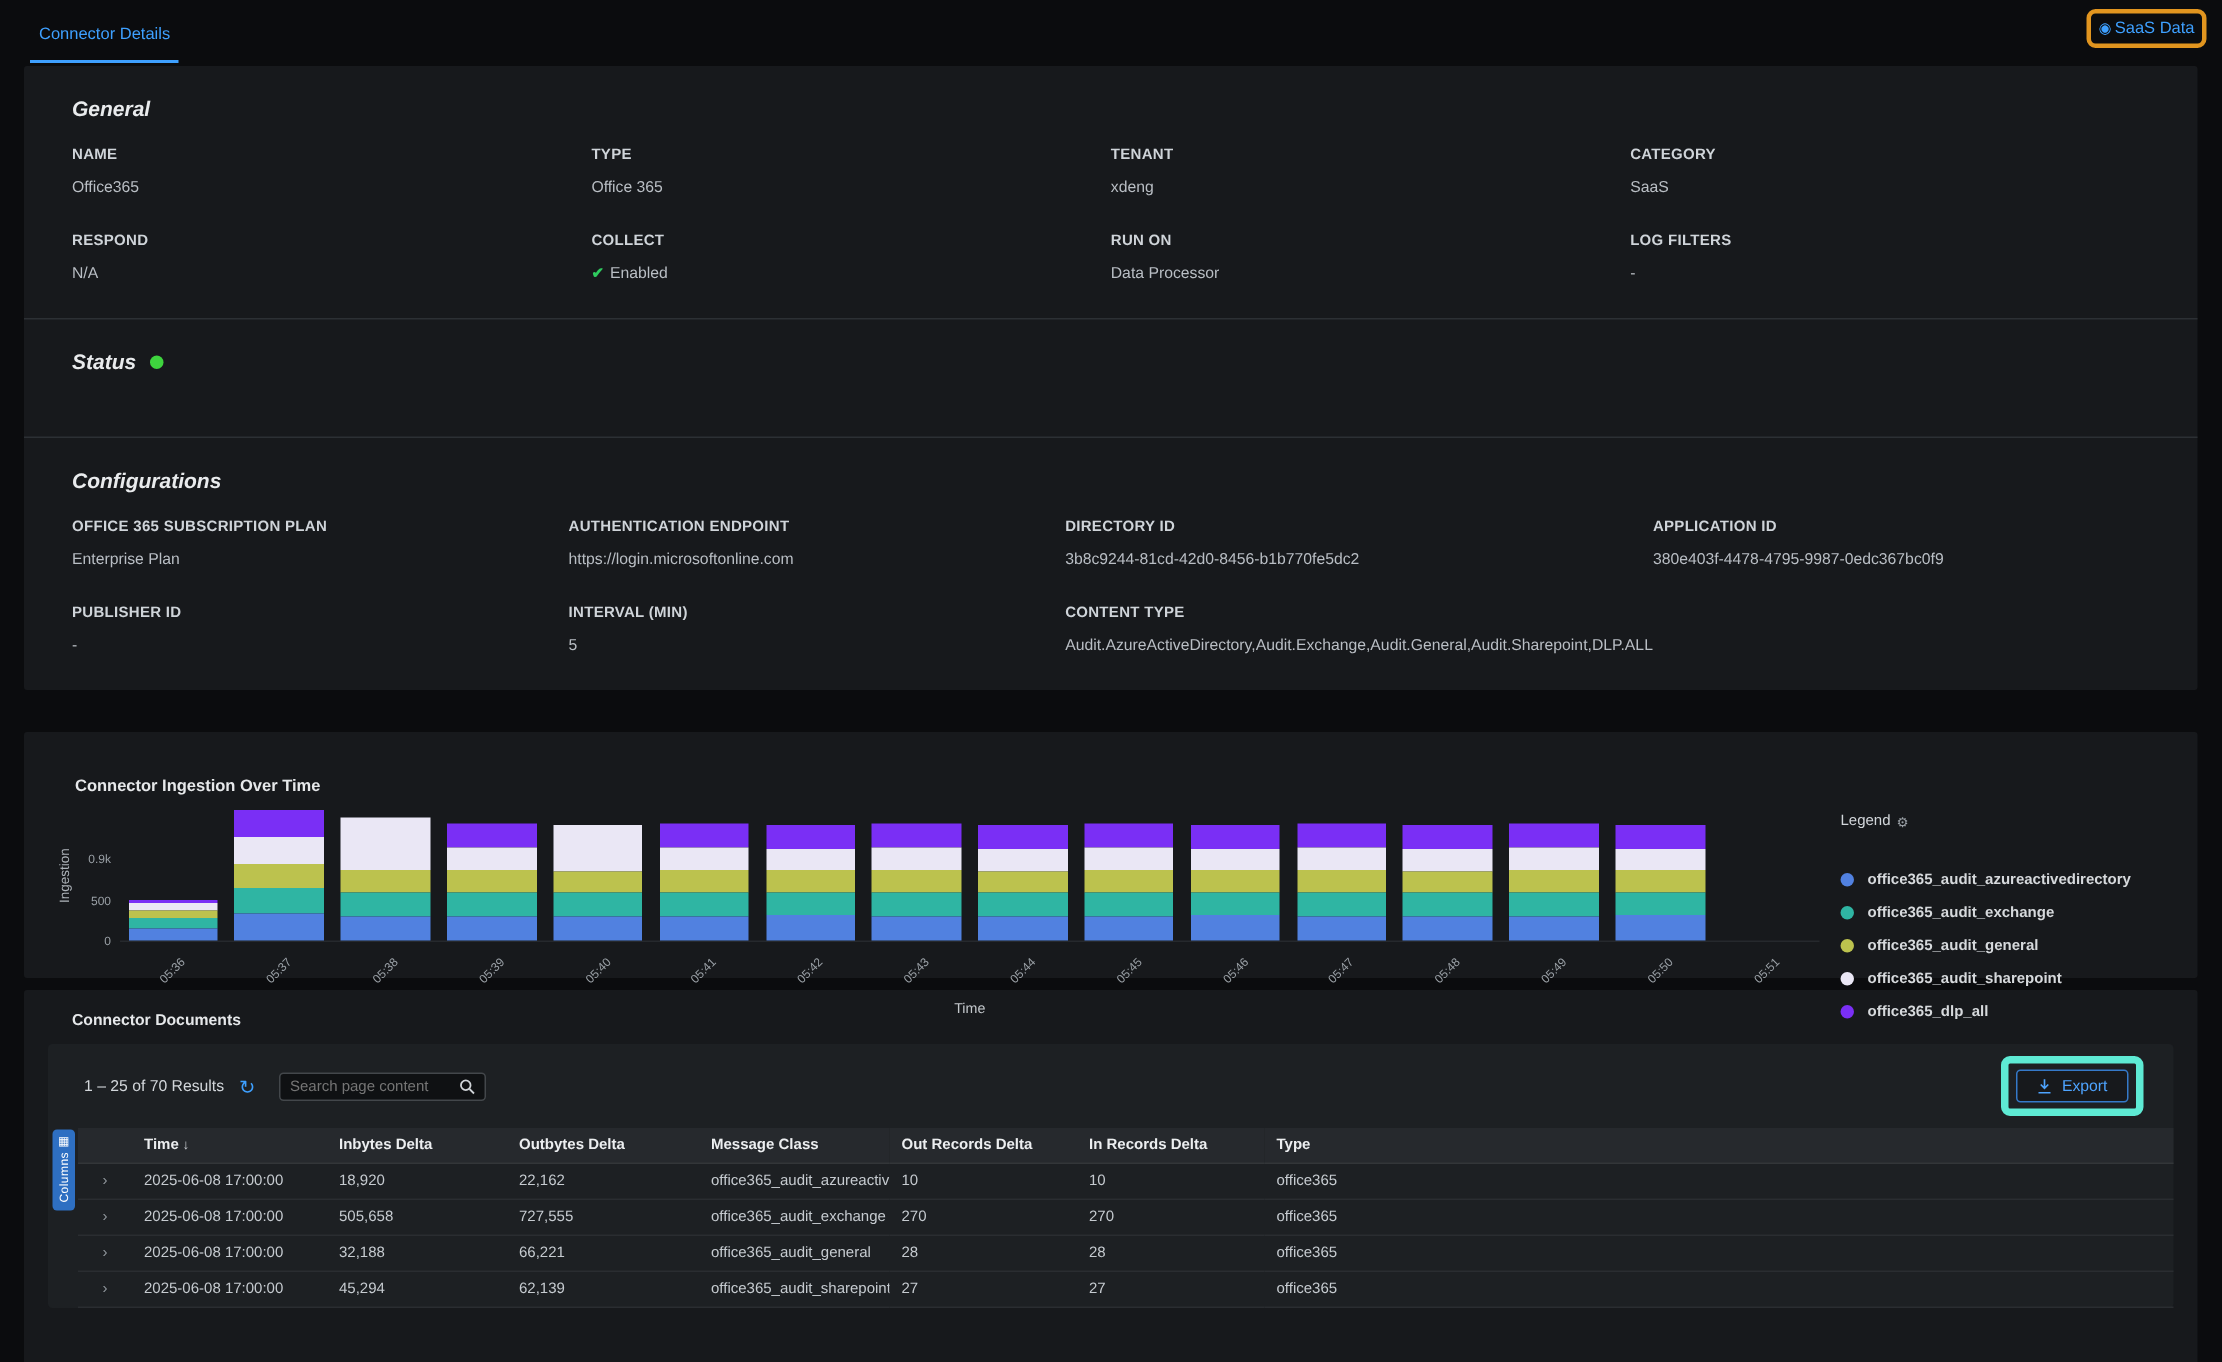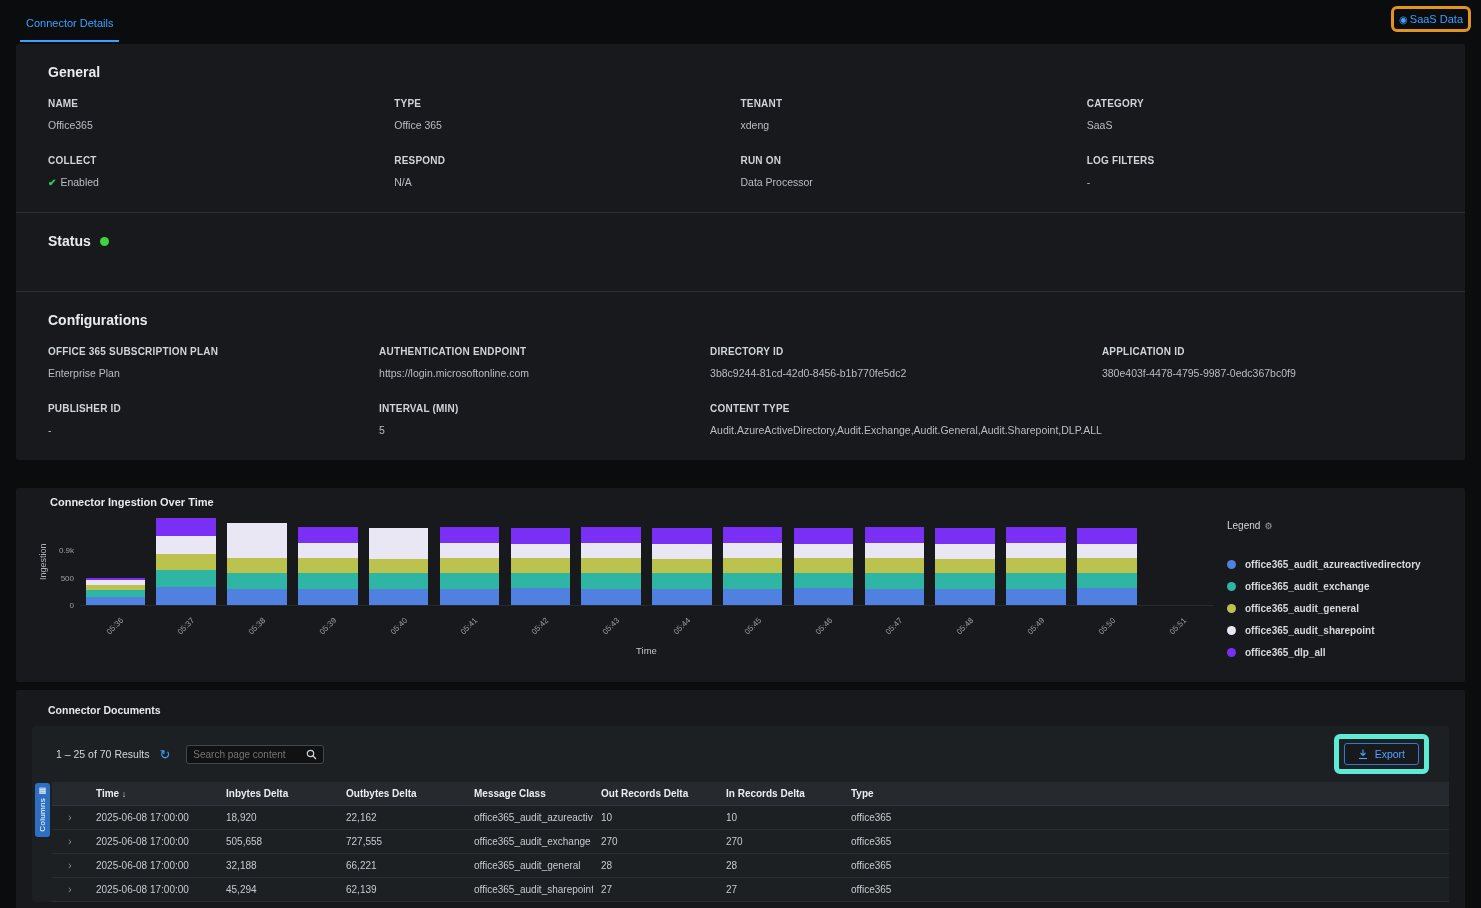--- a/index.html
+++ b/index.html
@@ -13,29 +13,29 @@
   .viewdata-annotation { position:absolute; right:10px; top:6px; border:3px solid #e1951f; border-radius:6px; padding:4px 5px; }
   .view-data-btn { background:none; border:none; color:#3ea0ff; font-size:11px; display:flex; align-items:center; gap:2px; cursor:pointer; font-family:inherit; }
   .view-data-btn .ico { font-size:10px; }
 
   
   .panel { background:#17191c; margin:0 16px; border-radius:2px; }
 
   
   .details section { padding:16px 32px 24px; }
   .details section + section { border-top:1px solid #2c3034; }
-  .section-title { font-size:14px; font-weight:bold; color:#e9ebed; margin:4px 0 18px; display:flex; align-items:center; gap:9px; }
+  .section-title { font-size:14px; font-weight:bold; color:#e9ebed; margin:4px 0 18px; display:flex; align-items:center; gap:9px;font-style:italic; }
   .status-dot { width:9px; height:9px; border-radius:50%; background:#3ed43e; display:inline-block; }
   .field-grid { display:grid; grid-template-columns:repeat(4,1fr); row-gap:24px; }
   .field-label { font-size:10px; font-weight:bold; color:#cfd4d9; letter-spacing:.2px; margin-bottom:10px; }
   .field-value { font-size:10.5px; color:#b9bec4; white-space:nowrap; }
   .check { color:#2fcb5f; margin-right:4px; font-size:10px; font-weight:bold; }
 
   
-  .chart-panel { margin-top:28px; padding:6px 20px 10px; height:194px; }
+  .chart-panel { margin-top:28px; padding:28px 20px 10px; height:164px; }
   .chart-title { font-size:11px; font-weight:bold; color:#e6e8ea; margin:2px 0 10px 14px; }
   .chart-flex { display:flex; }
   .chart-main { flex:1; }
   .plot-row { display:flex; }
   .ylab { writing-mode:vertical-rl; transform:rotate(180deg); font-size:9px; color:#aeb4ba; display:flex; align-items:center; justify-content:center; width:14px; height:88px; }
   .yticks { position:relative; width:30px; height:88px; }
   .ytick { position:absolute; right:6px; font-size:8px; color:#9aa0a6; }
   .plot-col { flex:1; }
   .plot { height:88px; display:flex; align-items:flex-end; border-bottom:1px solid #26292d; }
   .bar-col { flex:1; display:flex; justify-content:center; align-items:flex-end; height:100%; }
@@ -114,26 +114,26 @@
           </div>
           <div class="field">
             <div class="field-label">TENANT</div>
             <div class="field-value"><span>xdeng</span></div>
           </div>
           <div class="field">
             <div class="field-label">CATEGORY</div>
             <div class="field-value"><span>SaaS</span></div>
           </div>
           <div class="field">
+            <div class="field-label">RESPOND</div>
+            <div class="field-value"><span>N/A</span></div>
+          </div>
+          <div class="field">
             <div class="field-label">COLLECT</div>
             <div class="field-value"><span class="check">✔</span><span>Enabled</span></div>
-          </div>
-          <div class="field">
-            <div class="field-label">RESPOND</div>
-            <div class="field-value"><span>N/A</span></div>
           </div>
           <div class="field">
             <div class="field-label">RUN ON</div>
             <div class="field-value"><span>Data Processor</span></div>
           </div>
           <div class="field">
             <div class="field-label">LOG FILTERS</div>
             <div class="field-value"><span>-</span></div>
           </div>
         </div>

